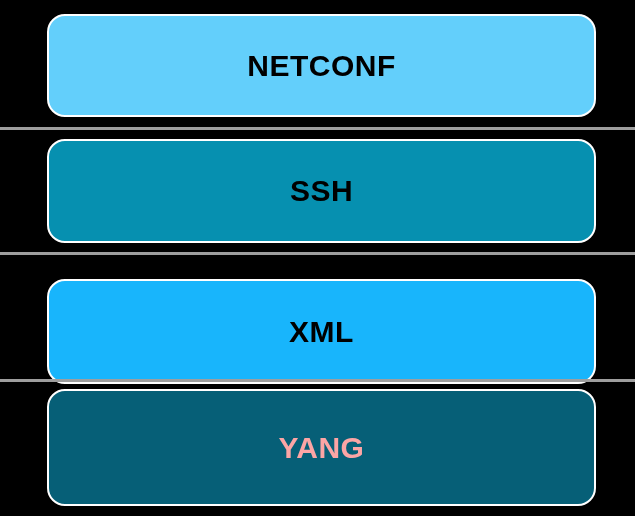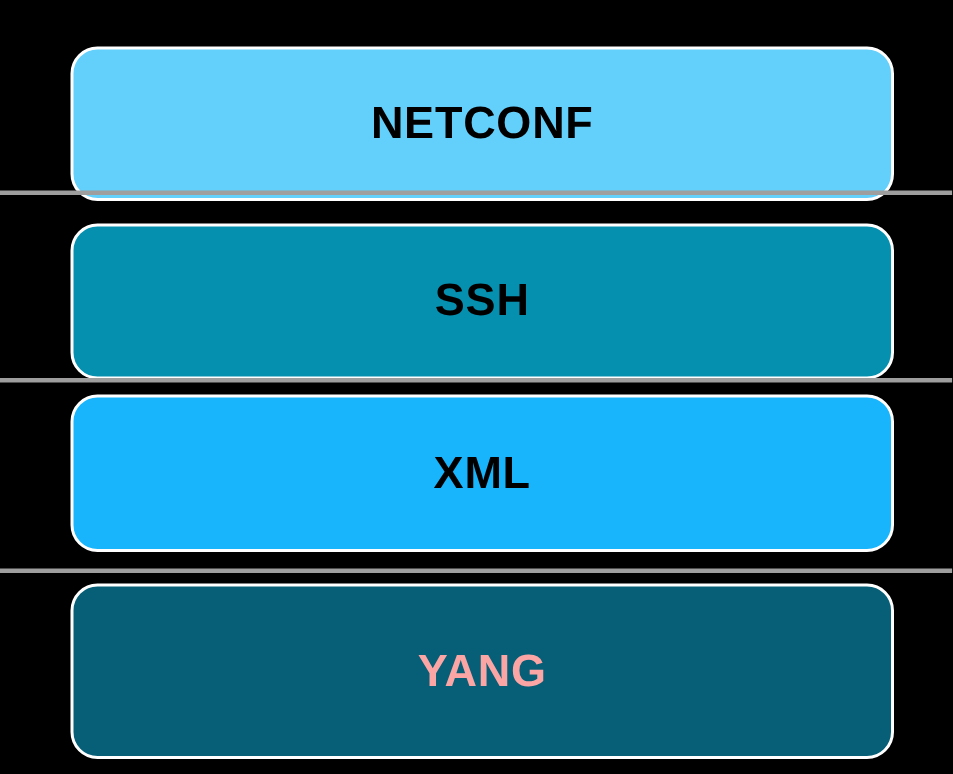--- a/index.html
+++ b/index.html
@@ -18,22 +18,22 @@
     position: absolute;
     left: 47px;
     width: 549px;
     box-sizing: border-box;
     border: 2px solid #ffffff;
     border-radius: 18px;
     display: flex;
     align-items: center;
     justify-content: center;
   }
-  .layer-0 { top: 31px;  height: 103px; }
-  .layer-1 { top: 149px; height: 104px; }
+  .layer-0 { top: 14px;  height: 103px; }
+  .layer-1 { top: 139px; height: 104px; }
   .layer-2 { top: 263px; height: 105px; }
   .layer-3 { top: 389px; height: 117px; }
   .layer-label {
     font-size: 30px;
     font-weight: bold;
     letter-spacing: 0.5px;
     color: #000000;
     user-select: none;
   }
   .separator {
@@ -56,21 +56,21 @@
   </div>
 
   <div class="separator sep-0" style="background-color: rgb(158, 158, 158);"></div>
 
   <div class="layer layer-1" style="background-color: rgb(6, 144, 176); border-color: rgb(255, 255, 255);">
     <span class="layer-label" style="color: rgb(0, 0, 0);">SSH</span>
   </div>
 
   <div class="separator sep-1" style="background-color: rgb(158, 158, 158);"></div>
 
-  <div class="layer layer-2" style="background-color: rgb(24, 181, 252); border-color: rgb(255, 255, 255);">
+  <div class="layer layer-2" style="background-color: rgb(24, 181, 252); border-color: rgb(255, 255, 255); margin-top: 16px;">
     <span class="layer-label" style="color: rgb(0, 0, 0);">XML</span>
   </div>
 
   <div class="separator sep-2" style="background-color: rgb(158, 158, 158);"></div>
 
   <div class="layer layer-3" style="background-color: rgb(6, 95, 119); border-color: rgb(255, 255, 255);">
     <span class="layer-label" style="color: #fca5a5;">YANG</span>
   </div>
 
 </div>

